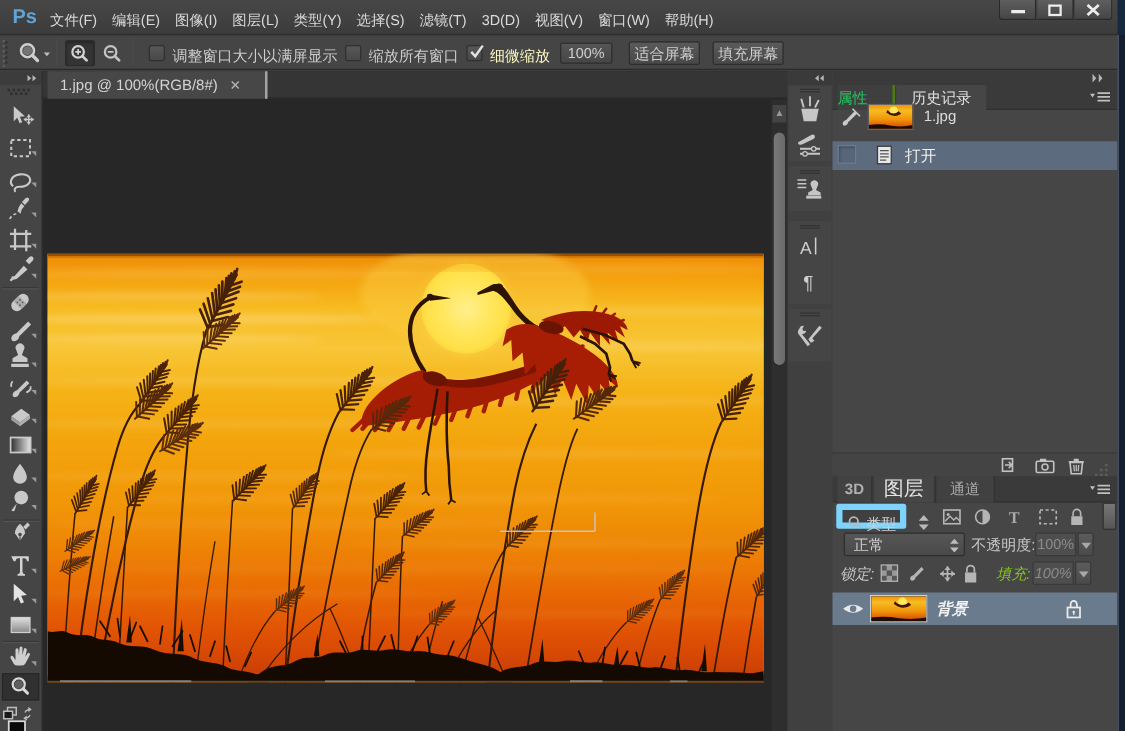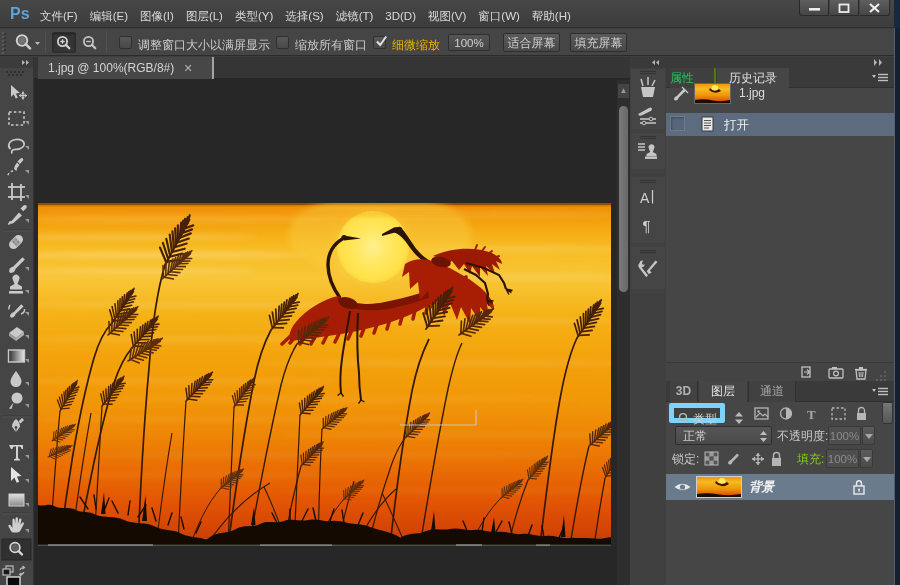--- a/index.html
+++ b/index.html
@@ -79,21 +79,21 @@
     <div class="abs" style="left:106px;top:2px;width:1px;height:22px;background:#383838;border-right:1px solid #515151;"></div>
 
     <div class="abs" style="left:119px;top:7px;width:13px;height:13px;background:linear-gradient(#585858,#484848);border:1px solid #303030;border-radius:2px;"></div>
     <div class="abs txt" style="left:138px;top:8px;color:#cccccc;">调整窗口大小以满屏显示</div>
     <div class="abs" style="left:276px;top:7px;width:13px;height:13px;background:linear-gradient(#585858,#484848);border:1px solid #303030;border-radius:2px;"></div>
     <div class="abs txt" style="left:295px;top:8px;color:#cccccc;">缩放所有窗口</div>
     <div class="abs" style="left:373px;top:7px;width:13px;height:13px;background:linear-gradient(#585858,#484848);border:1px solid #303030;border-radius:2px;"></div>
     <svg class="abs" style="left:374px;top:5px;" width="15" height="15" viewBox="0 0 15 15">
       <path d="M3 7.5 l3.2 3.5 6-8.5" fill="none" stroke="#e2e2e2" stroke-width="2"></path>
     </svg>
-    <div class="abs txt" style="left:392px;top:8px;color:#eab308;">细微缩放</div>
+    <div class="abs txt" style="left:392px;top:8px;color:#fef9c3;">细微缩放</div>
 
     <div class="abs" style="left:448px;top:5px;width:42px;height:17px;background:linear-gradient(#555,#464646);border:1px solid #2e2e2e;border-radius:2px;color:#cfcfcf;font-size:11.5px;text-align:center;line-height:16px;">100%</div>
 
     <div class="abs" style="left:503px;top:4px;width:57px;height:19px;background:linear-gradient(#5a5a5a,#484848);border:1px solid #2e2e2e;border-radius:2px;color:#cfcfcf;font-size:12px;text-align:center;line-height:18px;">适合屏幕</div>
     <div class="abs" style="left:570px;top:4px;width:57px;height:19px;background:linear-gradient(#5a5a5a,#484848);border:1px solid #2e2e2e;border-radius:2px;color:#cfcfcf;font-size:12px;text-align:center;line-height:18px;">填充屏幕</div>
   </div>
 
   <div class="abs" id="toolbar" style="left:0;top:57px;width:34px;height:528px;background:#454545;border-right:1px solid #333;">
     <svg class="abs" style="left:0;top:0;" width="33" height="528" viewBox="0 0 33 528">
 
@@ -566,21 +566,21 @@
             <rect x="8" y="4" width="2" height="2"></rect>
             <rect x="0" y="8" width="2" height="2"></rect>
             <rect x="4" y="8" width="2" height="2"></rect>
             <rect x="8" y="8" width="2" height="2"></rect>
           </g>
       </svg>
     </div>
 
     <div class="abs" style="left:0;top:324px;width:228px;height:21px;background:#3a3a3a;border-bottom:1px solid #303030;">
       <div class="abs" style="left:4px;top:0;width:28px;height:21px;color:#b0b0b0;font-size:12px;text-align:center;line-height:21px;background:#424242;border-right:1px solid #313131;font-weight:bold;">3D</div>
-      <div class="abs" style="left:33px;top:0;width:48px;height:21px;color:#e4e4e4;font-size:12px;text-align:center;line-height:21px;background:#464646;">图层</div>
+      <div class="abs" style="left:33px;top:0;width:48px;height:21px;color:#e4e4e4;font-size:16px;text-align:center;line-height:21px;background:#464646;">图层</div>
       <div class="abs" style="left:82px;top:0;width:48px;height:21px;color:#a8a8a8;font-size:12px;text-align:center;line-height:21px;background:#414141;border-left:1px solid #313131;border-right:1px solid #313131;">通道</div>
       <svg class="abs" style="left:206px;top:6px;" width="18" height="10">
         <path d="M0 2 l4 0 -2 3 z" fill="#c0c0c0"></path>
           <g stroke="#c0c0c0" stroke-width="1.4">
             <line x1="6" y1="1.5" x2="16" y2="1.5"></line>
             <line x1="6" y1="4.5" x2="16" y2="4.5"></line>
             <line x1="6" y1="7.5" x2="16" y2="7.5"></line>
           </g>
       </svg>
     </div>
@@ -625,21 +625,21 @@
       </div>
       <div class="abs" style="left:111px;top:2px;color:#c9c9c9;font-size:12px;">不透明度:</div>
       <div class="abs" style="left:162px;top:0;width:33px;height:19px;background:#4e4e4e;border:1px solid #3a3a3a;border-radius:2px 0 0 2px;color:#8b8b8b;font-size:11.5px;text-align:center;line-height:18px;">100%</div>
       <div class="abs" style="left:196px;top:0;width:13px;height:19px;background:linear-gradient(#5c5c5c,#4a4a4a);border:1px solid #3a3a3a;border-radius:0 2px 2px 0;">
         <svg class="abs" style="left:2px;top:7px;" width="8" height="6">
             <path d="M0 0 l8 0 -4 5 z" fill="#a8a8a8"></path>
           </svg>
       </div>
     </div>
 
-    <div class="abs" style="left:0;top:392px;width:228px;height:21px;">
+    <div class="abs" style="left:0;top:392px;width:228px;height:21px;font-style:italic;">
       <div class="abs" style="left:6px;top:2px;color:#c9c9c9;font-size:12px;">锁定:</div>
       <svg class="abs" style="left:38px;top:2px;" width="78" height="16" viewBox="0 0 78 16">
 
         <g>
             <rect x="1" y="1" width="13" height="13" fill="#9a9a9a"></rect>
             <g fill="#565656">
               <rect x="1" y="1" width="4.33" height="4.33"></rect>
               <rect x="9.66" y="1" width="4.33" height="4.33"></rect>
               <rect x="5.33" y="5.33" width="4.33" height="4.33"></rect>
               <rect x="1" y="9.66" width="4.33" height="4.33"></rect>

